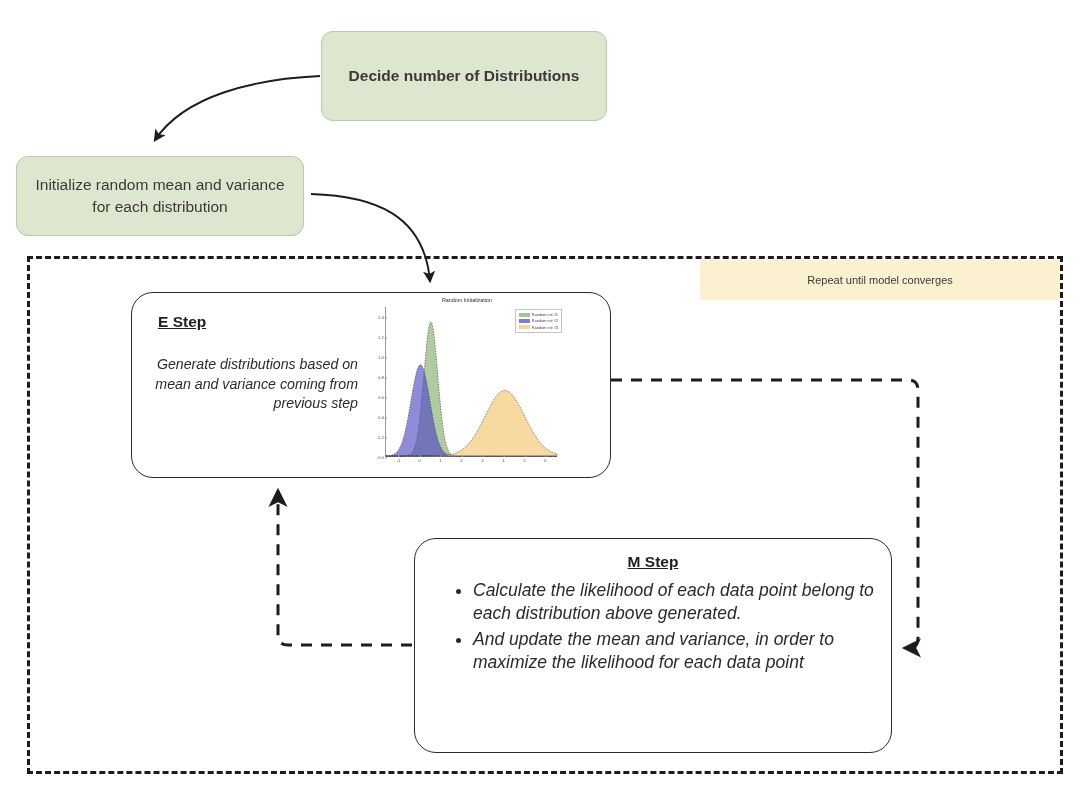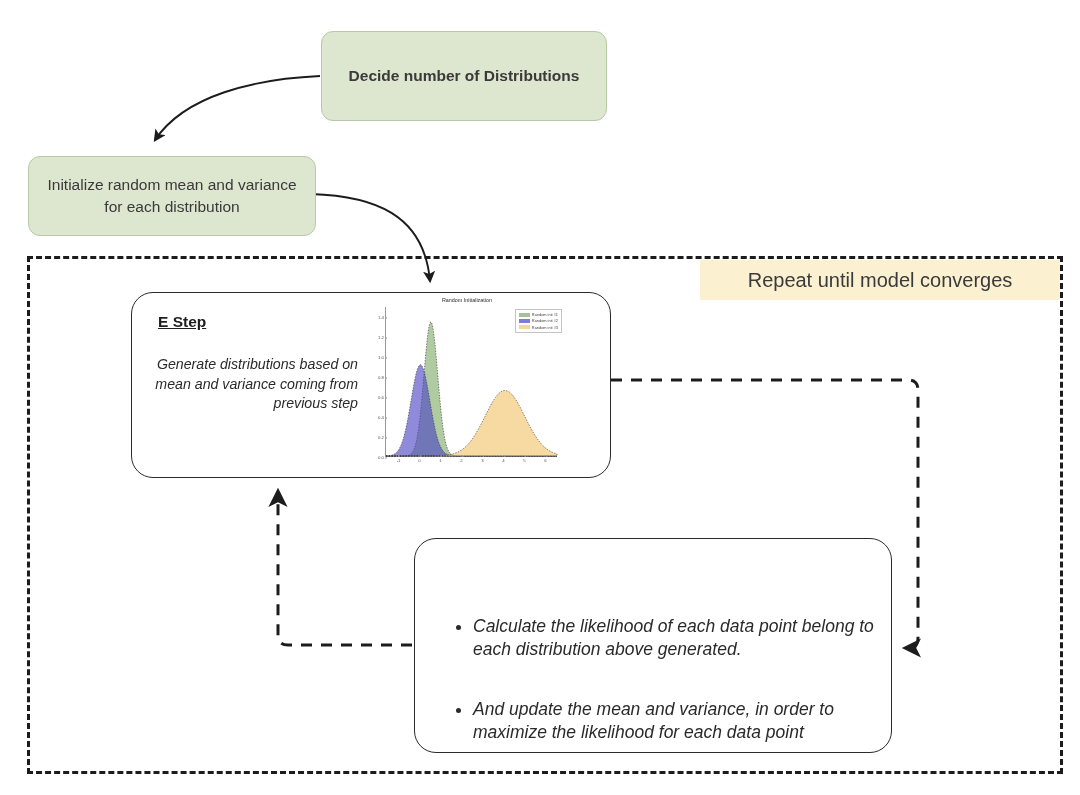--- a/index.html
+++ b/index.html
@@ -47,21 +47,21 @@
     padding: 6px 14px;
   }
   #box-decide {
     left: 321px;
     top: 31px;
     width: 286px;
     height: 90px;
     font-weight: bold;
   }
   #box-initialize {
-    left: 28px;
+    left: 16px;
     top: 156px;
     width: 288px;
     height: 80px;
   }
 
   
   #repeat-container {
     position: absolute;
     left: 27px;
     top: 256px;
@@ -76,21 +76,21 @@
   #repeat-banner {
     position: absolute;
     left: 700px;
     top: 260px;
     width: 360px;
     height: 40px;
     background: #fbf0cf;
     display: flex;
     align-items: center;
     justify-content: center;
-    font-size: 20px;
+    font-size: 11px;
     color: #3a3a3a;
     box-sizing: border-box;
   }
 
   
   .step-box {
     position: absolute;
     background: #ffffff;
     border: 1.6px solid #2b2b2b;
     border-radius: 22px;
@@ -144,21 +144,21 @@
     left: 38px;
     top: 40px;
     width: 424px;
     margin: 0;
     padding: 0 0 0 20px;
     font-style: italic;
     font-size: 17.5px;
     line-height: 1.33;
     color: #2a2a2a;
   }
-  #mstep-list li { margin-bottom: 2px; margin-top: 36px; }
+  #mstep-list li { margin-bottom: 2px; }
 
   
   #chart {
     position: absolute;
     left: 237px;
     top: 2px;
     width: 196px;
     height: 182px;
     background: #ffffff;
   }
@@ -337,20 +337,21 @@
           </div>
           <div class="legend-row">
             <span class="legend-swatch" style="background: rgb(240, 196, 105); opacity: 0.7;"></span>
             <span>Random init #3</span>
           </div>
         </div>
     </div>
   </div>
 
   <div id="box-mstep" class="step-box">
+    <div id="mstep-title" class="step-title">M Step</div>
     <ul id="mstep-list">
         <li>Calculate the likelihood of each data point belong to each distribution above generated.</li>
         <li>And update the mean and variance, in order to maximize the likelihood for each data point</li>
       </ul>
   </div>
 
 
 </div>
 
 </body></html>

